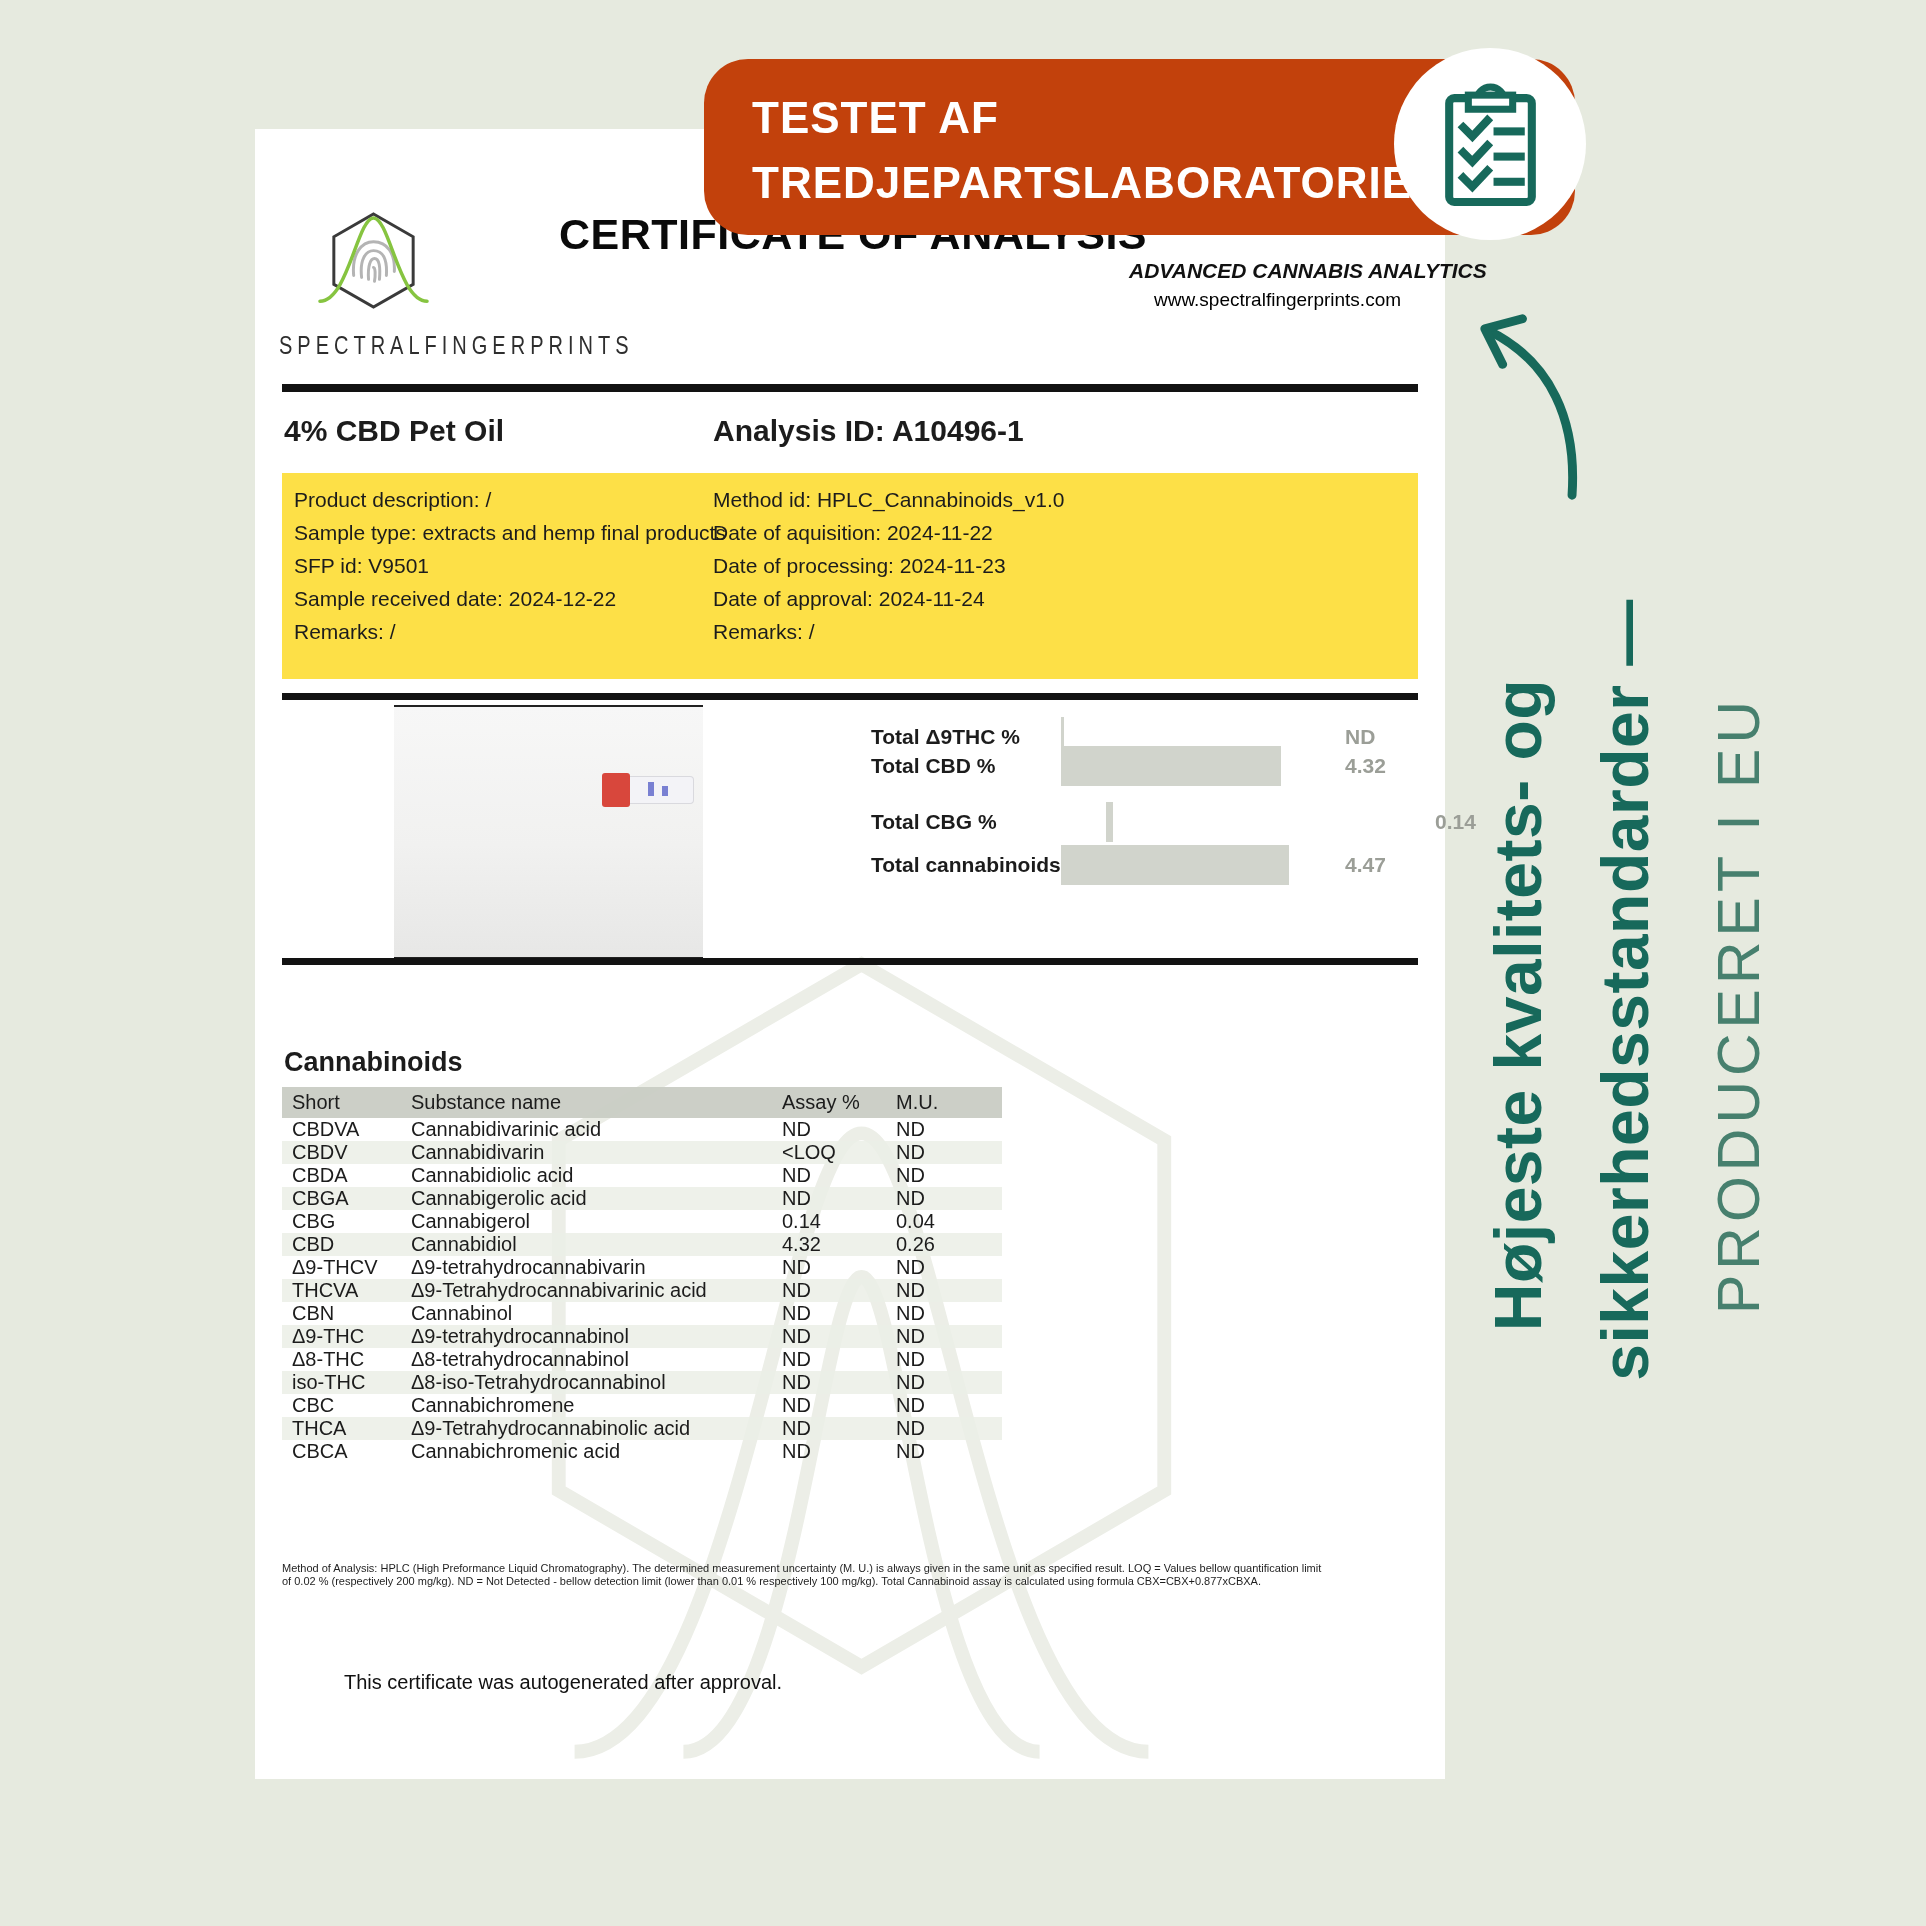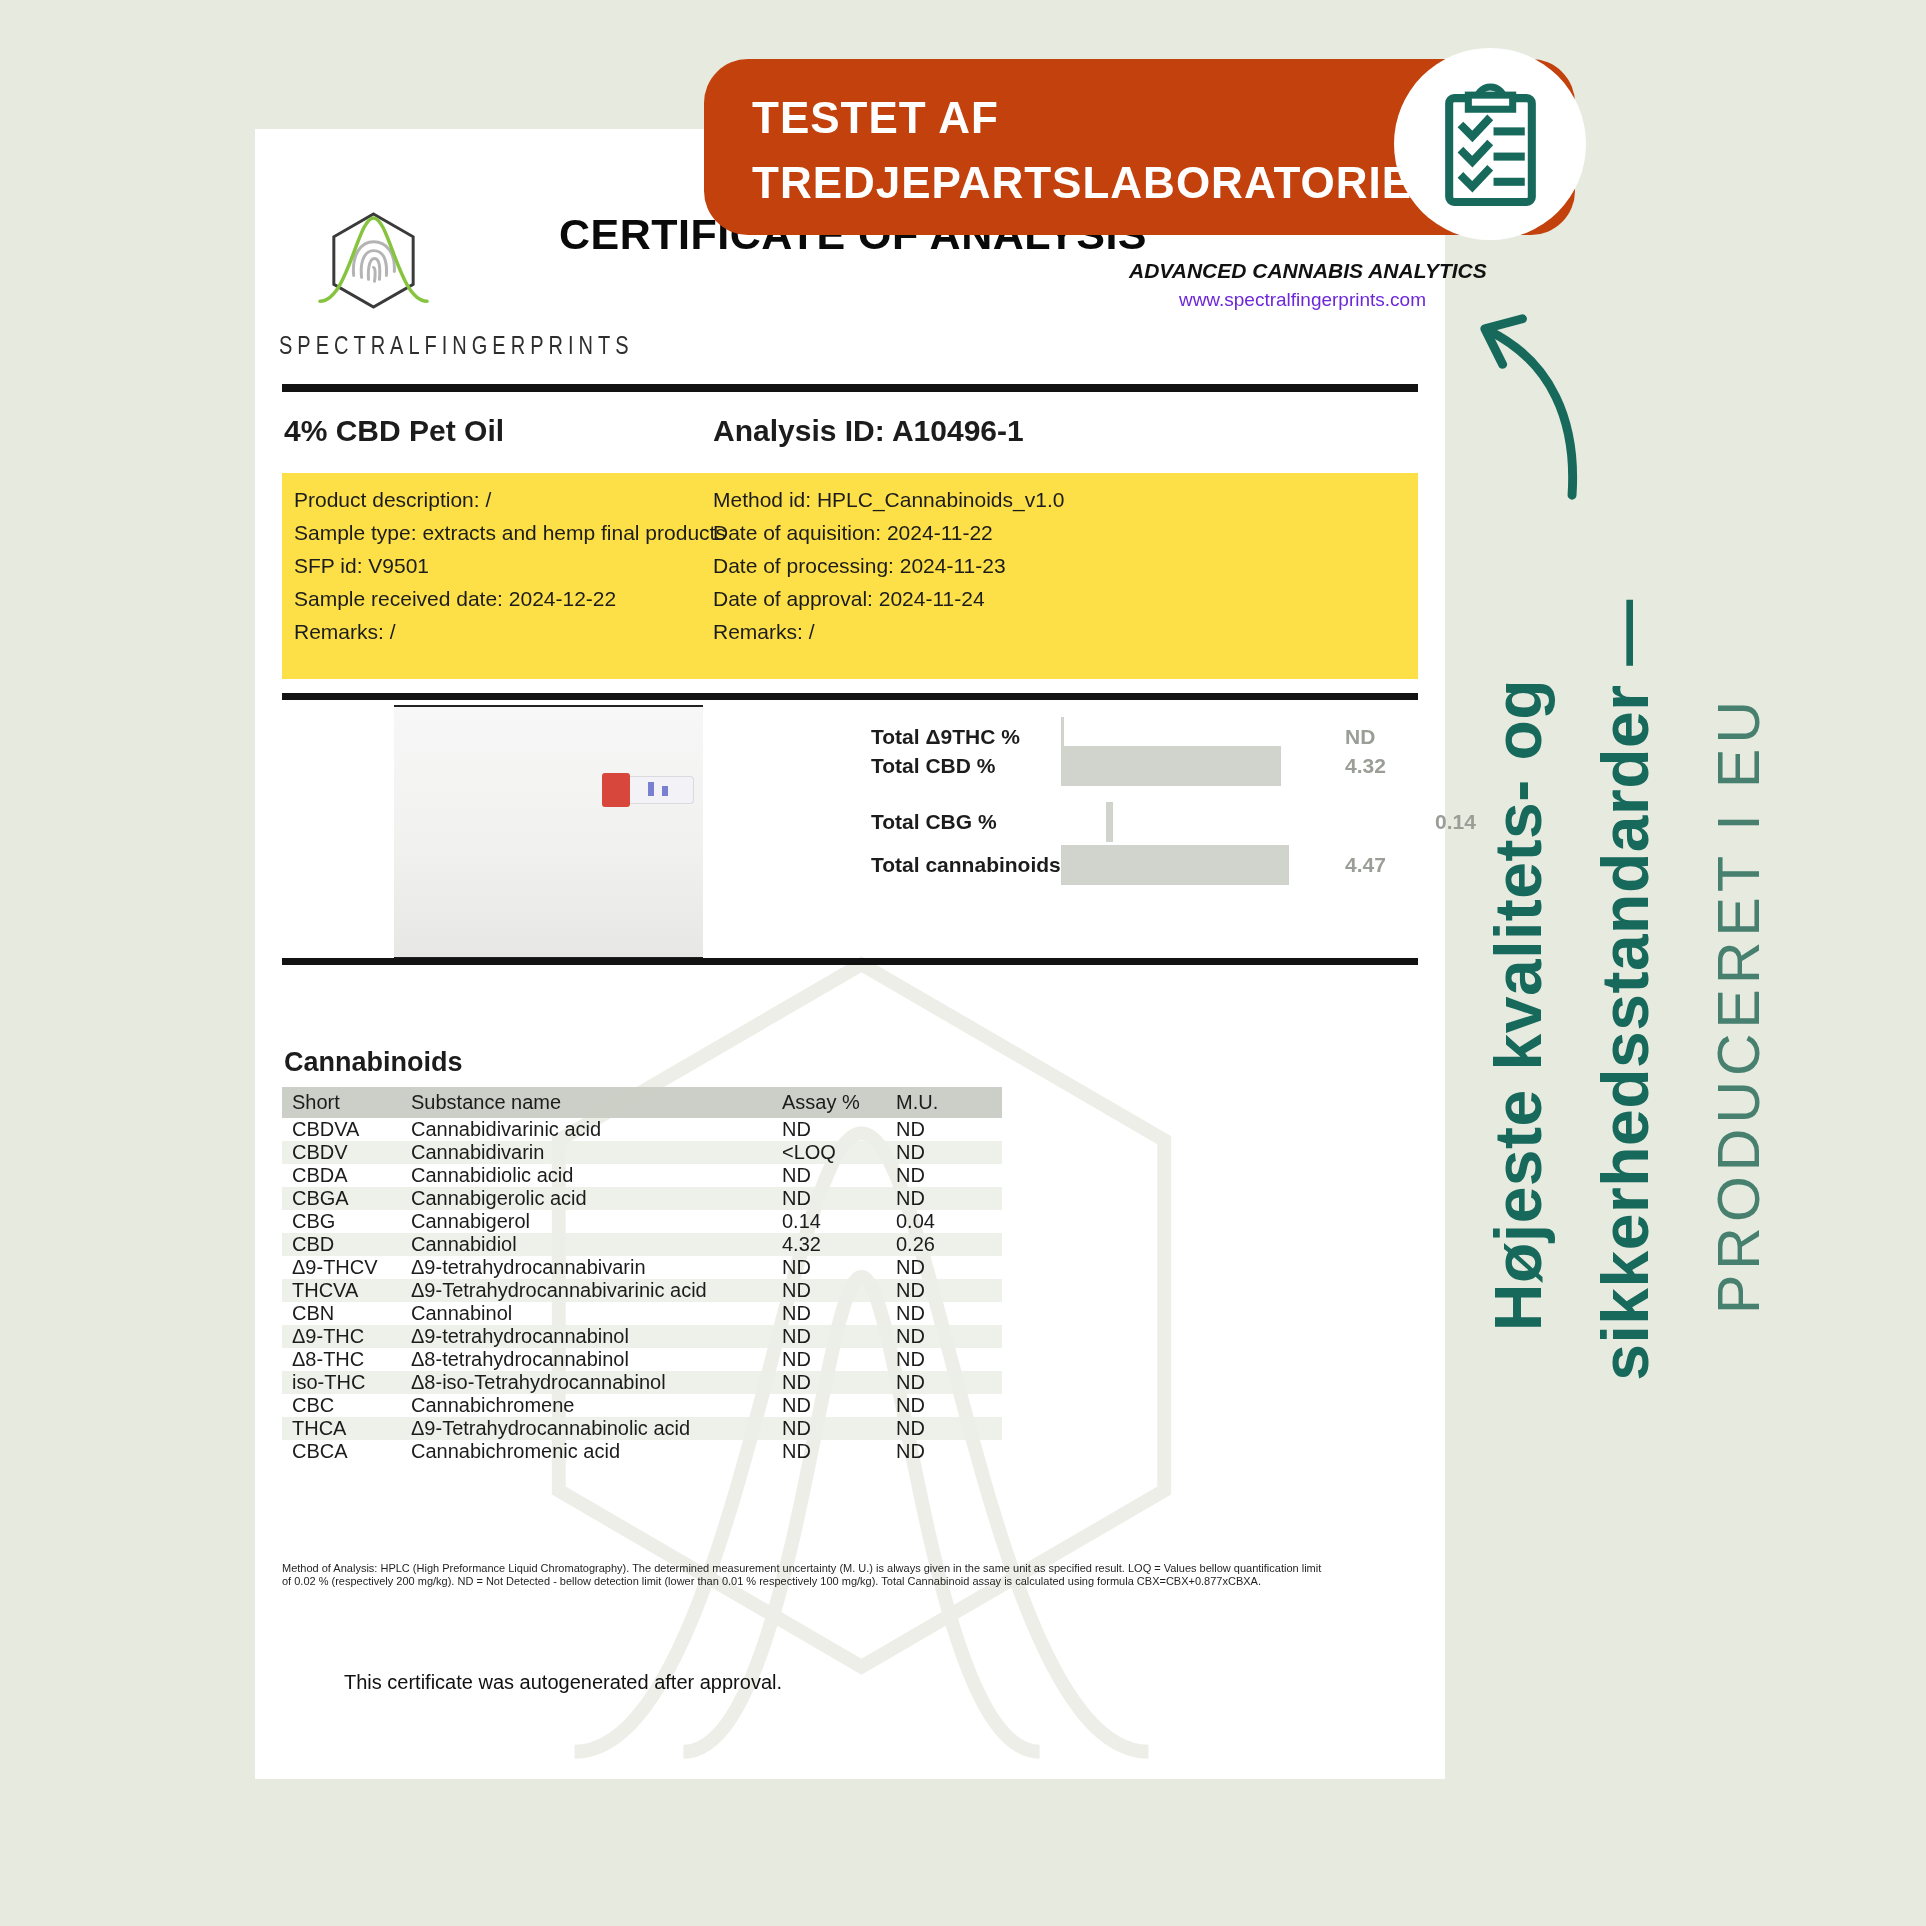--- a/index.html
+++ b/index.html
@@ -18,21 +18,21 @@
   .banner-text{position:absolute;left:48px;top:26px;color:#ffffff;font-weight:bold;font-size:44px;line-height:65px;letter-spacing:1px;white-space:nowrap;}
   .badge{position:absolute;left:1394px;top:48px;width:192px;height:192px;border-radius:50%;background:#ffffff;z-index:4;display:flex;align-items:center;justify-content:center;}
   .arrow{position:absolute;left:1447px;top:297px;z-index:3;}
 
   
   .logo{position:absolute;left:279px;top:206px;width:188px;text-align:center;}
   .logo-text{margin-top:4px;font-size:20px;letter-spacing:5px;color:#2e2e2e;white-space:nowrap;transform:scaleY(1.25);transform-origin:top center;}
   .coa-title{position:absolute;left:559px;top:210px;font-size:43px;font-weight:bold;color:#0a0a0a;letter-spacing:0.5px;white-space:nowrap;}
   .tagline{position:absolute;left:1129px;top:259px;width:297px;text-align:center;}
   .tagline-top{font-style:italic;font-weight:600;font-size:21px;color:#111;white-space:nowrap;}
-  .tagline-web{margin-top:6px;font-size:19px;color:#6d28d9;text-align:right;}
+  .tagline-web{margin-top:6px;font-size:19px;color:#000000;}
 
   .hr{position:absolute;left:282px;width:1136px;background:#121212;}
   .hr1{top:384px;height:8px;}
   .hr2{top:693px;height:7px;}
   .hr3{top:958px;height:7px;}
 
   
   .prod-name{position:absolute;left:284px;top:414px;font-size:30px;font-weight:bold;}
   .analysis-id{position:absolute;left:713px;top:414px;font-size:30px;font-weight:bold;}
   .info-box{position:absolute;left:282px;top:473px;width:1136px;height:206px;background:#fde047;}

